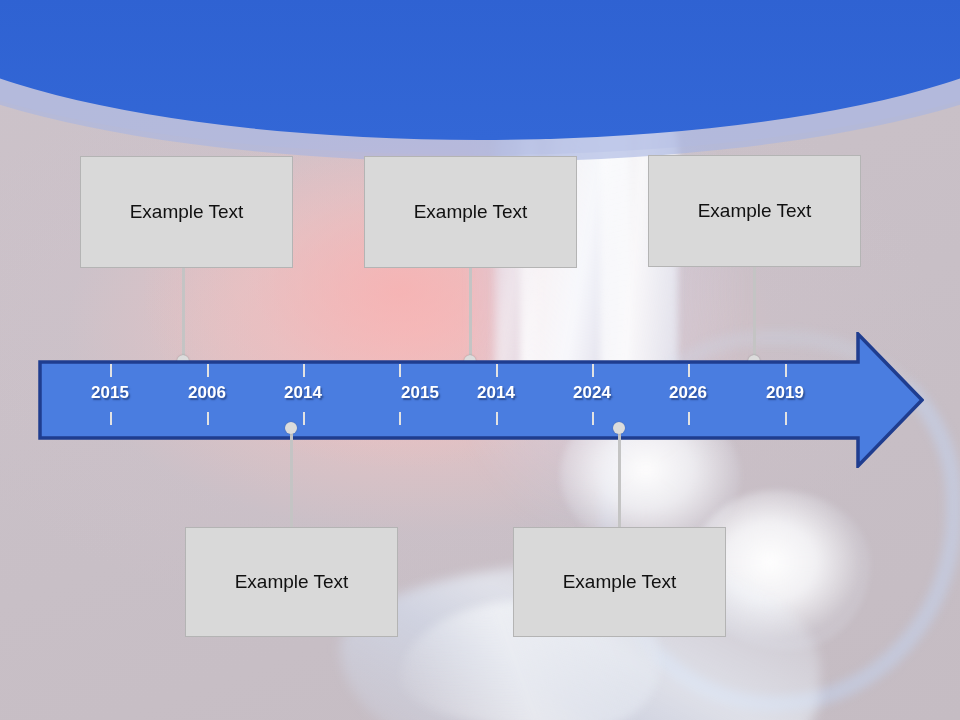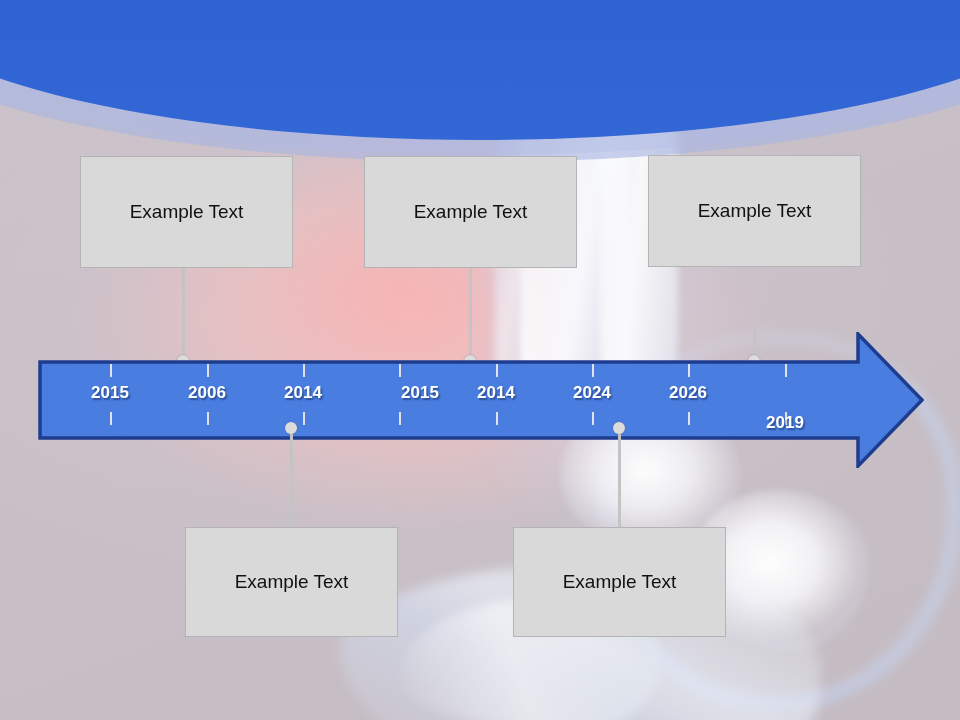--- a/index.html
+++ b/index.html
@@ -288,21 +288,21 @@
       <div class="tick tick-bottom" style="left: 496px;"></div>
       <div class="year-label" style="left: 496px;">2014</div>
       <div class="tick tick-top" style="left: 592px;"></div>
       <div class="tick tick-bottom" style="left: 592px;"></div>
       <div class="year-label" style="left: 592px;">2024</div>
       <div class="tick tick-top" style="left: 688px;"></div>
       <div class="tick tick-bottom" style="left: 688px;"></div>
       <div class="year-label" style="left: 688px;">2026</div>
       <div class="tick tick-top" style="left: 785px;"></div>
       <div class="tick tick-bottom" style="left: 785px;"></div>
-      <div class="year-label" style="left: 785px; margin-top: 30px;">2019</div>
+      <div class="year-label" style="left: 785px;">2019</div>
     </div>
 
   <div id="bottom-connectors">
       <div class="connector" style="left: 289.5px; top: 428px; height: 99px;"></div>
       <div class="node-dot" style="left: 291px; top: 428px;"></div>
       <div class="connector" style="left: 617.5px; top: 428px; height: 99px;"></div>
       <div class="node-dot" style="left: 619px; top: 428px;"></div>
     </div>
 
   <div id="callout-boxes">

